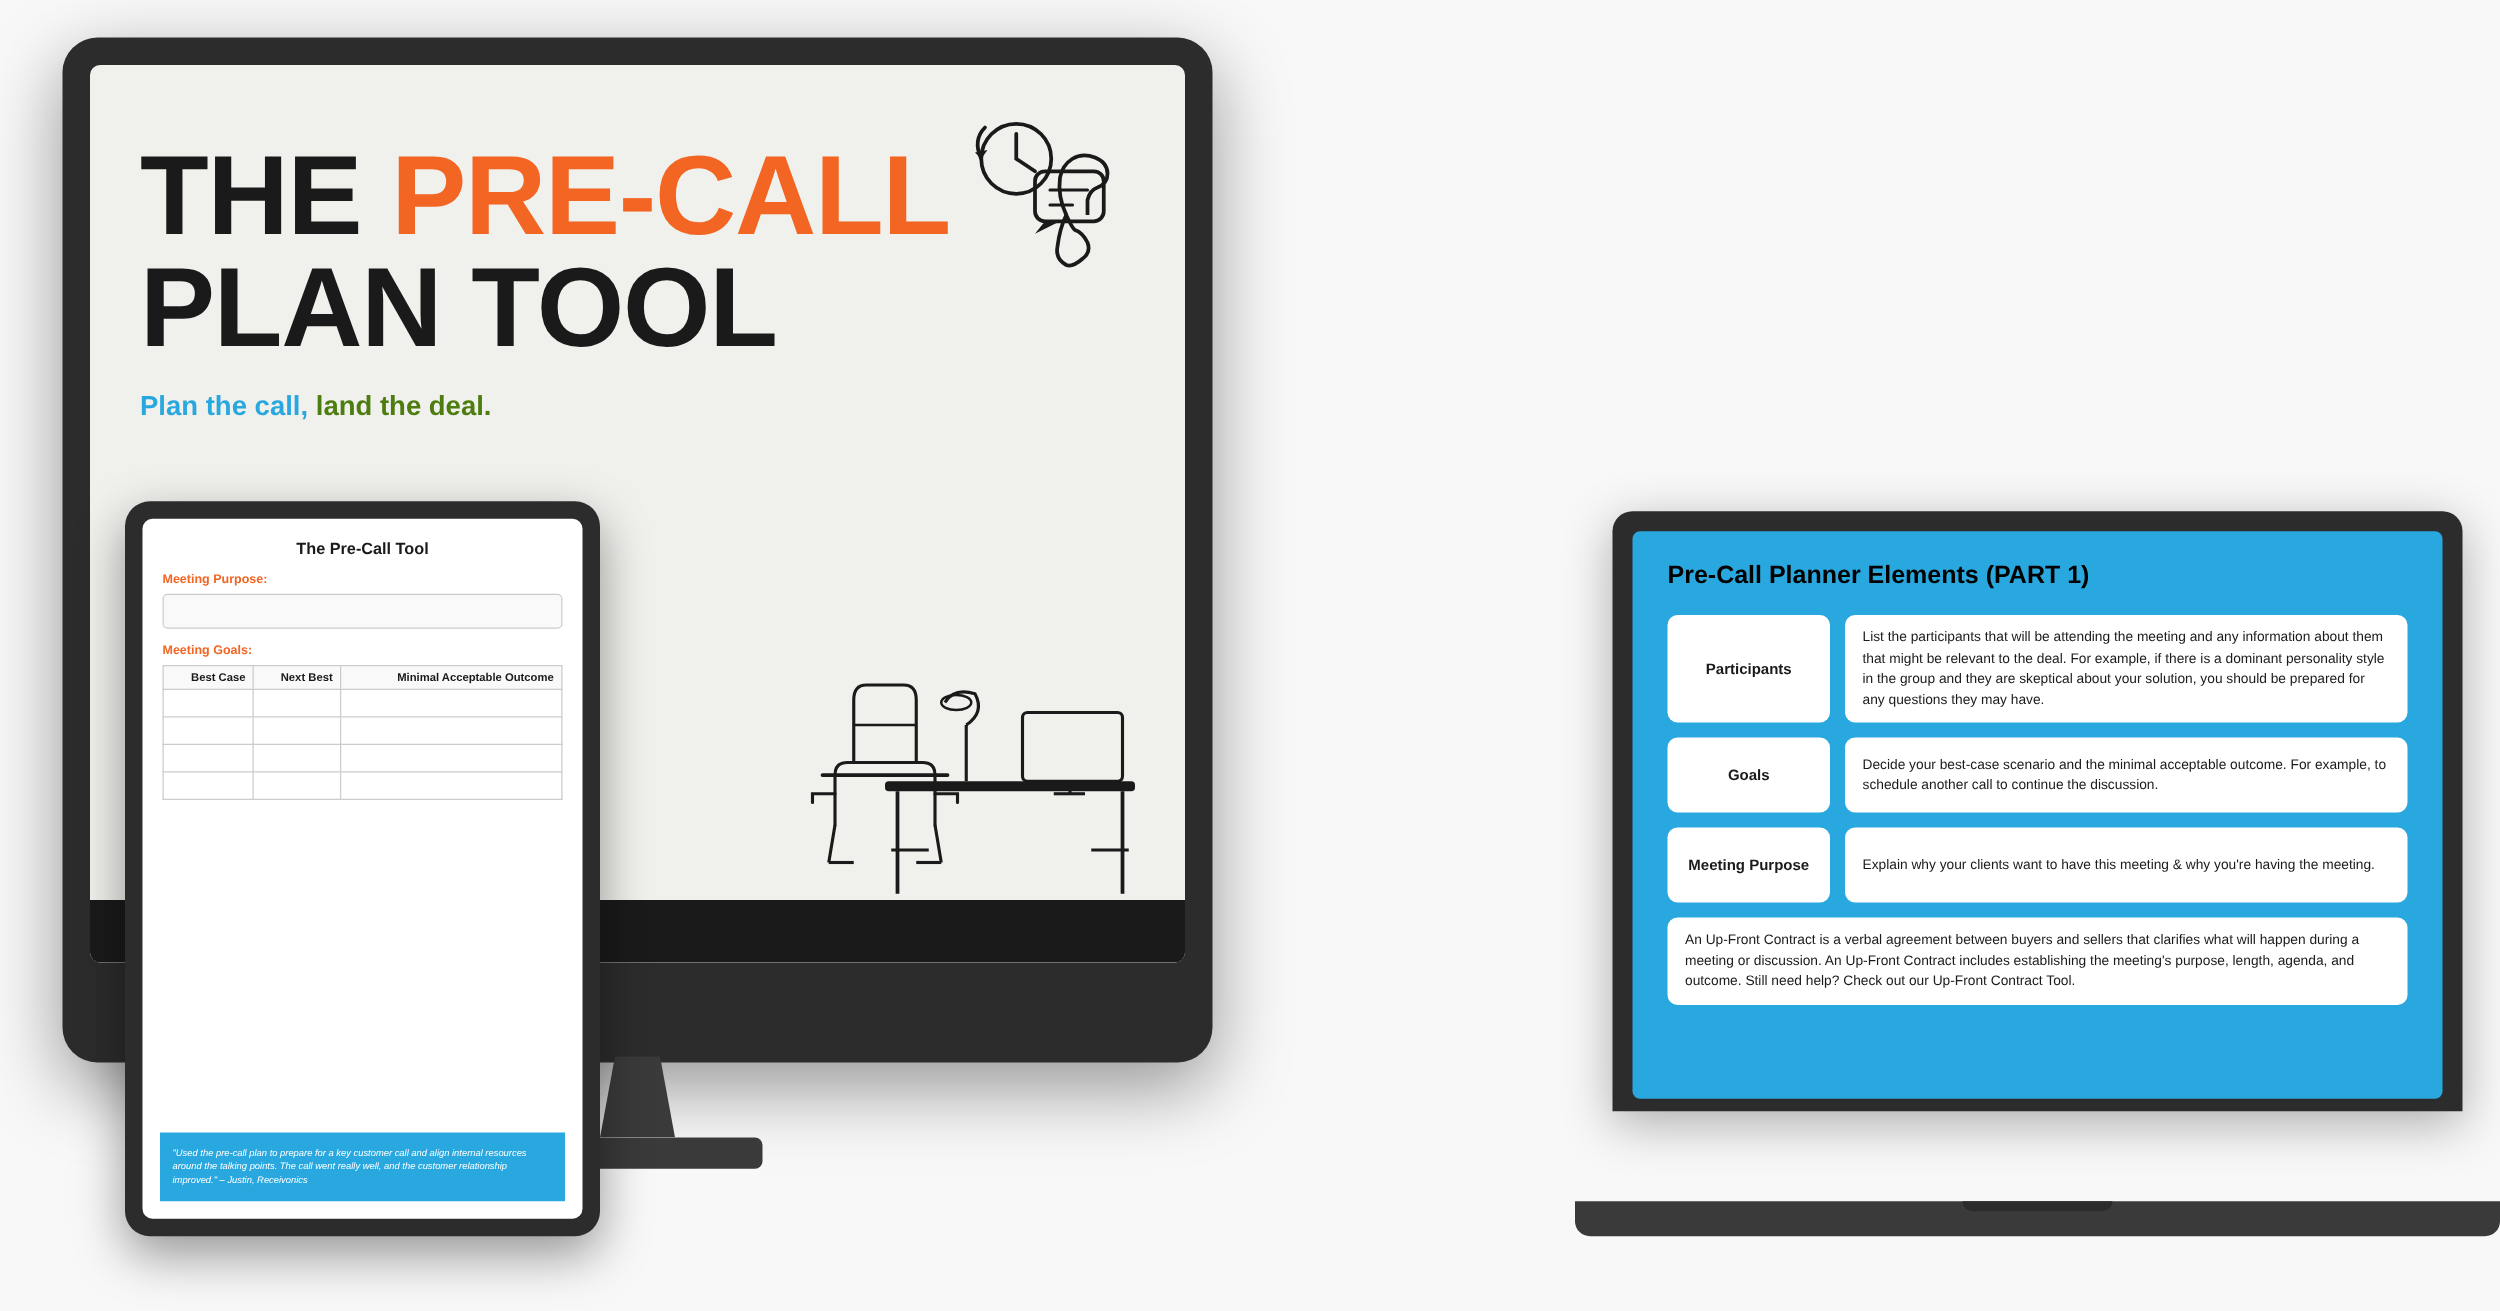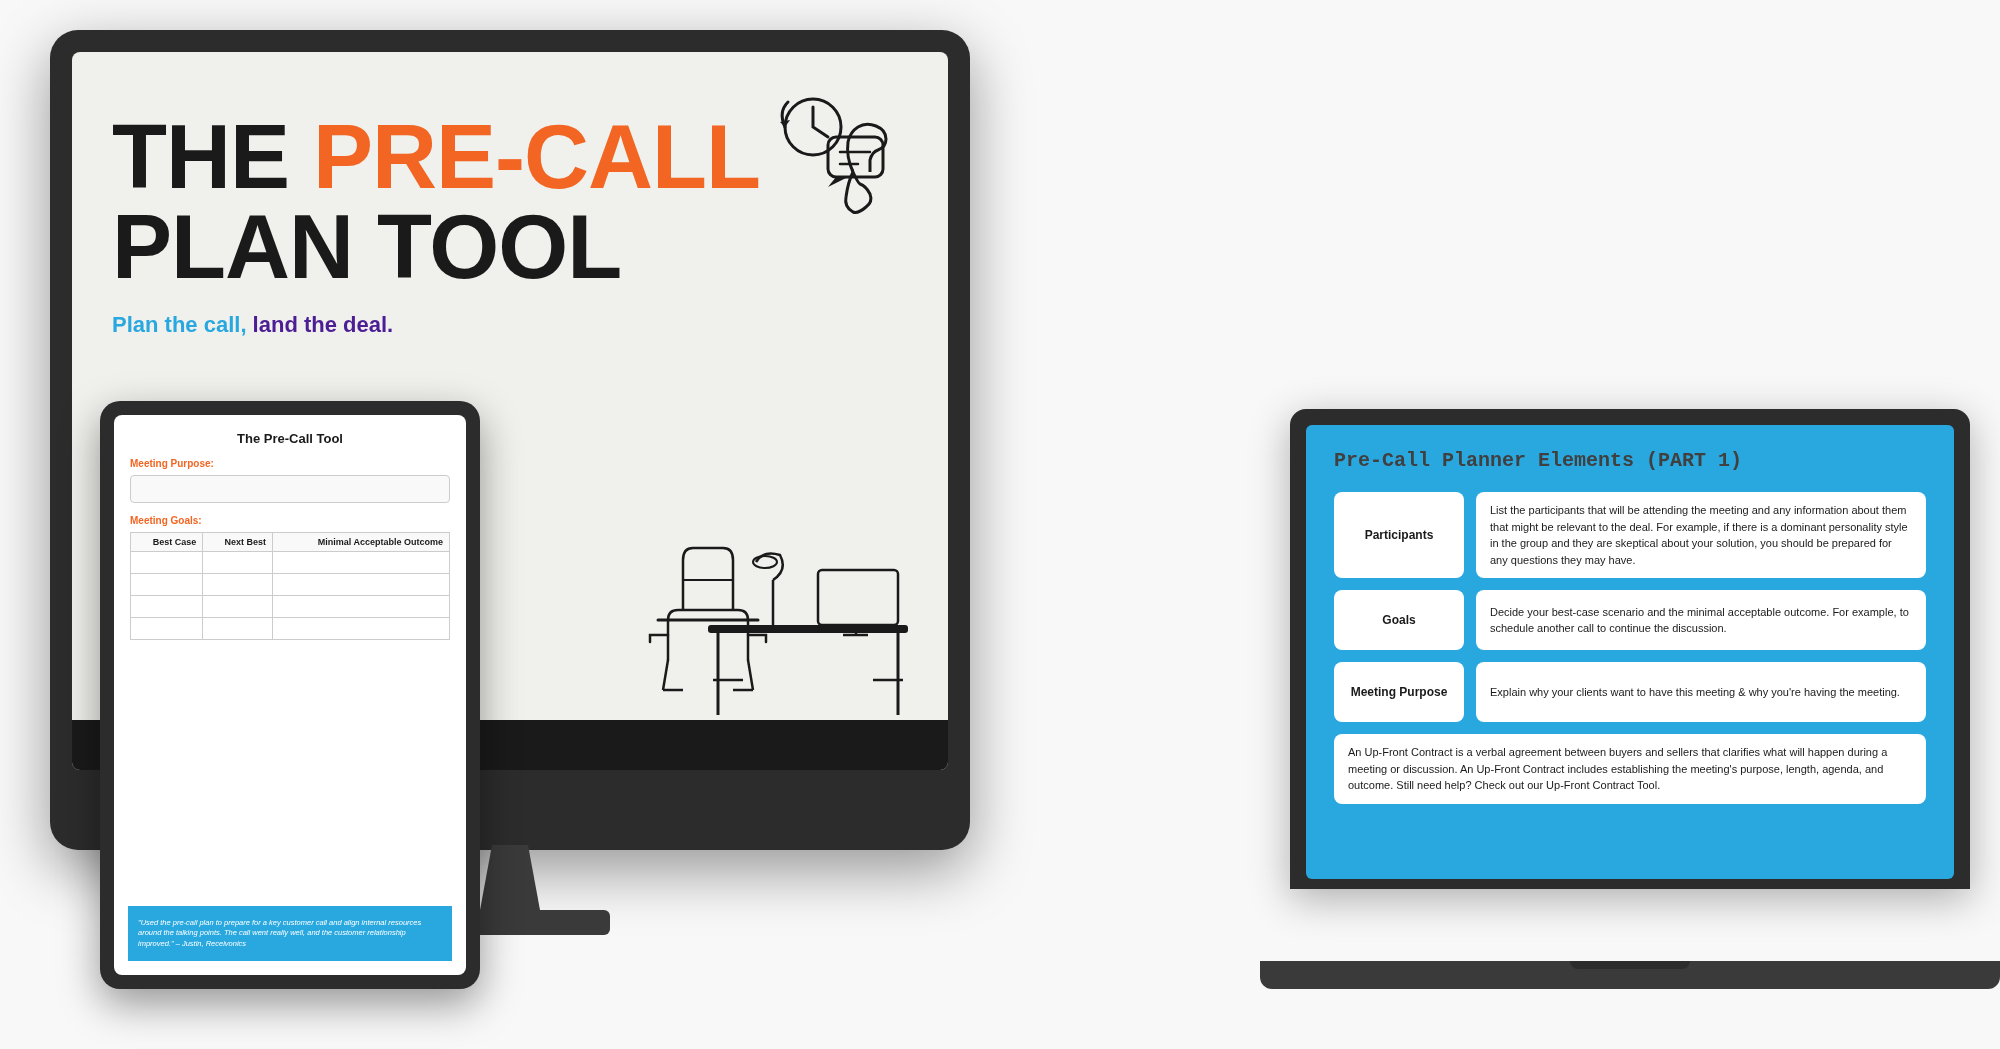--- a/index.html
+++ b/index.html
@@ -324,23 +324,22 @@
 
     
     .laptop-content {
       padding: 24px 28px;
       height: 100%;
     }
 
     .laptop-header {
       font-size: 20px;
       font-weight: 800;
-      color: #404040;
+      color: #000000;
       margin-bottom: 20px;
-      font-family: Liberation Mono, monospace;
     }
 
     .elements-grid {
       display: flex;
       flex-direction: column;
       gap: 12px;
     }
 
     .element-row {
       display: flex;
@@ -407,21 +406,21 @@
           <div class="monitor-headline">
             <div style="line-height:1">
               <span class="headline-the">THE </span><span class="headline-precall">PRE-CALL</span>
             </div>
             <div style="line-height:1">
               <span class="headline-plan">PLAN TOOL</span>
             </div>
           </div>
 
           <div class="monitor-subtitle">
-            <span>Plan the call, </span><span style="color:#4c1d95;">land the deal.</span>
+            <span>Plan the call, </span><span style="color:#4d7c0f;">land the deal.</span>
           </div>
 
           <div class="phone-icon-svg">
             <svg viewBox="0 0 160 160" xmlns="http://www.w3.org/2000/svg">
 
               <circle cx="55" cy="45" r="28" fill="none" stroke="#1a1a1a" stroke-width="3"></circle>
               <path d="M55 25 L55 45 L70 55" fill="none" stroke="#1a1a1a" stroke-width="3" stroke-linecap="round"></path>
               <path d="M30 20 Q20 30 27 45" fill="none" stroke="#1a1a1a" stroke-width="3" stroke-linecap="round"></path>
               <polygon points="22,40 27,45 32,38" fill="#1a1a1a"></polygon>
 

